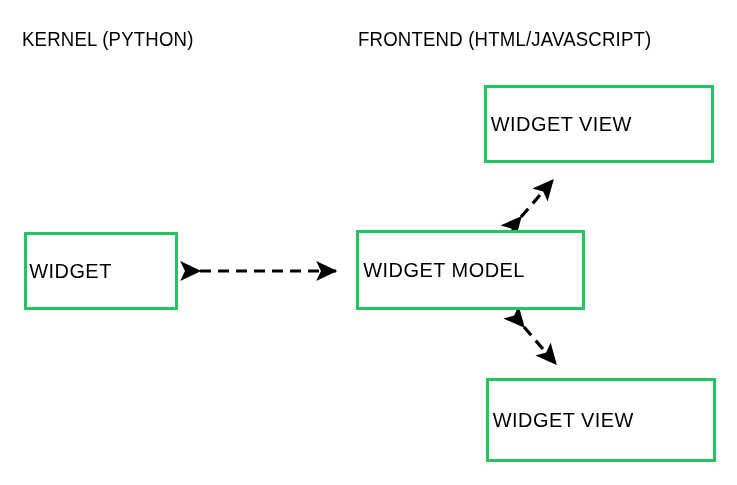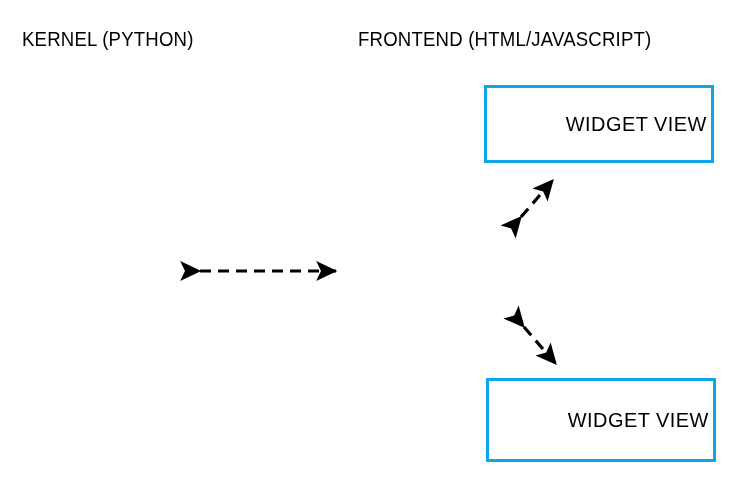--- a/index.html
+++ b/index.html
@@ -36,25 +36,25 @@
     white-space: nowrap;
     transform: scaleX(0.93);
     transform-origin: left center;
   }
   #header-kernel { left: 22px; top: 28px; }
   #header-frontend { left: 358px; top: 28px; }
 
   .node-box {
     position: absolute;
     box-sizing: border-box;
-    border: 3px solid #0ea5e9;
+    border: 3px solid #22c55e;
     background: #ffffff;
     display: flex;
     align-items: center;
-    justify-content: flex-end;
+    justify-content: flex-start;
   }
   .node-label {
     font-family: "Liberation Sans Narrow", "Liberation Sans", "DejaVu Sans", sans-serif;
     font-size: 21px;
     font-weight: 500;
     letter-spacing: 0.5px;
     color: #000000;
     white-space: nowrap;
     transform: scaleX(0.95);
   }
@@ -89,21 +89,27 @@
     <g>
       <line x1="521" y1="217" x2="553" y2="180" stroke="#000000" stroke-width="3.2" stroke-dasharray="11 7" marker-start="url(#arrowhead)" marker-end="url(#arrowhead)"></line>
     </g>
 
       WIDGET VIEW (bottom) : diagonal dashed, double headed --&gt;
     <g>
       <line x1="524" y1="327" x2="556" y2="364" stroke="#000000" stroke-width="3.2" stroke-dasharray="11 7" marker-start="url(#arrowhead)" marker-end="url(#arrowhead)"></line>
     </g>
   </svg>
 
+  <div class="node-box" id="box-widget">
+    <span class="node-label">WIDGET</span>
+  </div>
 
+  <div class="node-box" id="box-widget-model">
+    <span class="node-label">WIDGET MODEL</span>
+  </div>
 
   <div class="node-box" id="box-widget-view-top">
     <span class="node-label">WIDGET VIEW</span>
   </div>
 
   <div class="node-box" id="box-widget-view-bottom">
     <span class="node-label">WIDGET VIEW</span>
   </div>
 
 </div>

